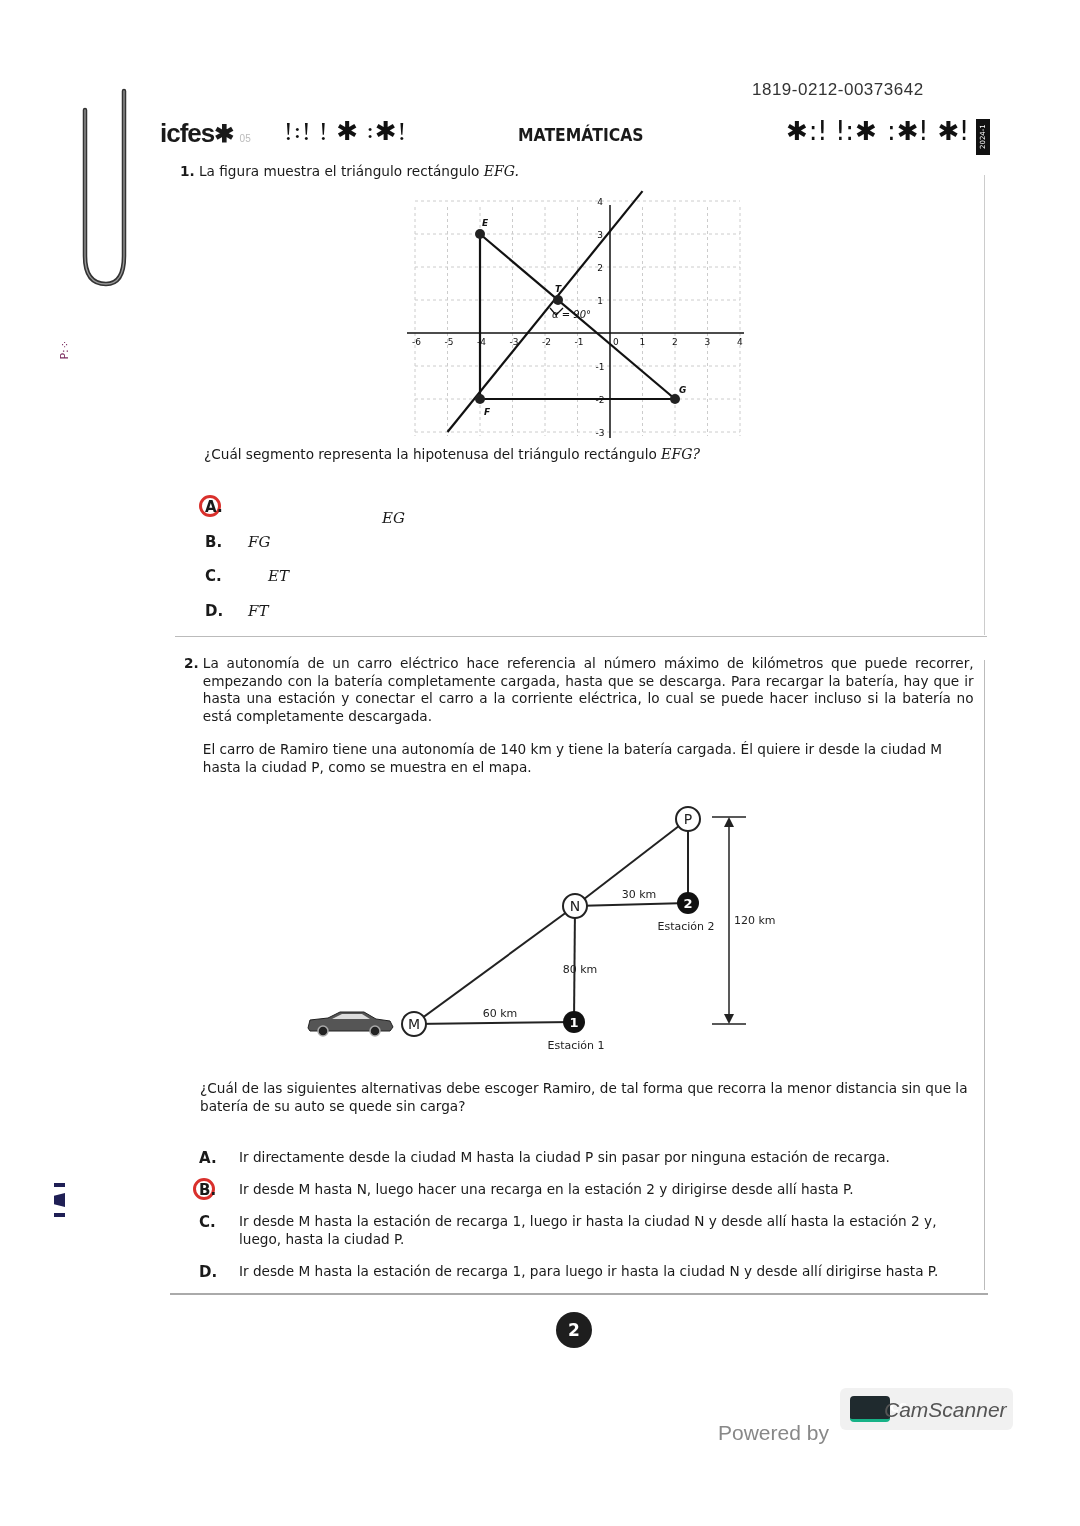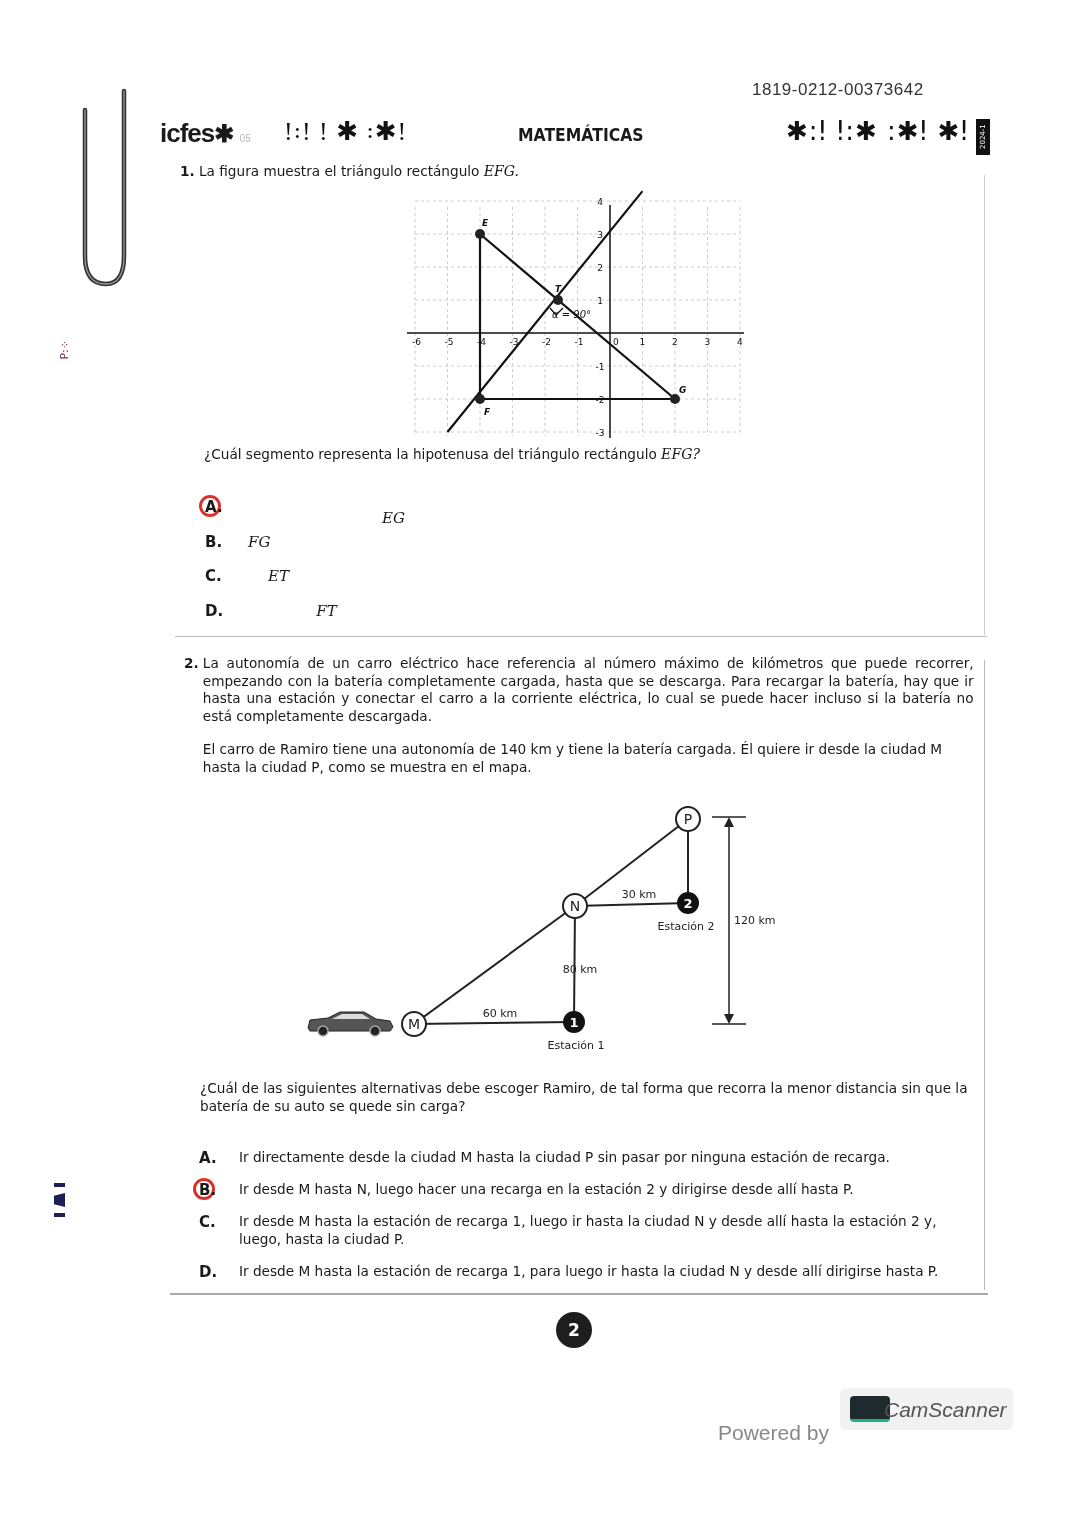--- a/index.html
+++ b/index.html
@@ -137,21 +137,21 @@
     <div class="abs" style="left: 205px; top: 532.5px; width: 200px;">
       <span class="abs opt-letter" style="left: 0px; top: 0px;">B.</span>
       <div class="abs opt-math" style="left: 43px; top: 0px; width: 157px;">FG</div>
     </div>
     <div class="abs" style="left: 205px; top: 567px; width: 200px;">
       <span class="abs opt-letter" style="left: 0px; top: 0px;">C.</span>
       <div class="abs opt-math" style="left: 43px; top: 0px; width: 157px; margin-left: 20px;">ET</div>
     </div>
     <div class="abs" style="left: 205px; top: 601.5px; width: 200px;">
       <span class="abs opt-letter" style="left: 0px; top: 0px;">D.</span>
-      <div class="abs opt-math" style="left: 43px; top: 0px; width: 157px; text-align: center;">FT</div>
+      <div class="abs opt-math" style="left: 43px; top: 0px; width: 157px;">FT</div>
     </div>
   </div>
 
 <div class="abs q-text" style="left:184px;top:655px;width:840px;">
   <div style="display:flex;">
     <b style="width:20px;flex:none;">2.</b>
     <div style="text-align:justify;">La autonomía de un carro eléctrico hace referencia al número máximo de kilómetros que puede recorrer, empezando con la batería completamente cargada, hasta que se descarga. Para recargar la batería, hay que ir hasta una estación y conectar el carro a la corriente eléctrica, lo cual se puede hacer incluso si la batería no está completamente descargada.</div>
   </div>
   <div style="margin:16px 0 0 20px;">El carro de Ramiro tiene una autonomía de 140 km y tiene la batería cargada. Él quiere ir desde la ciudad M hasta la ciudad P, como se muestra en el mapa.</div>
 </div>

